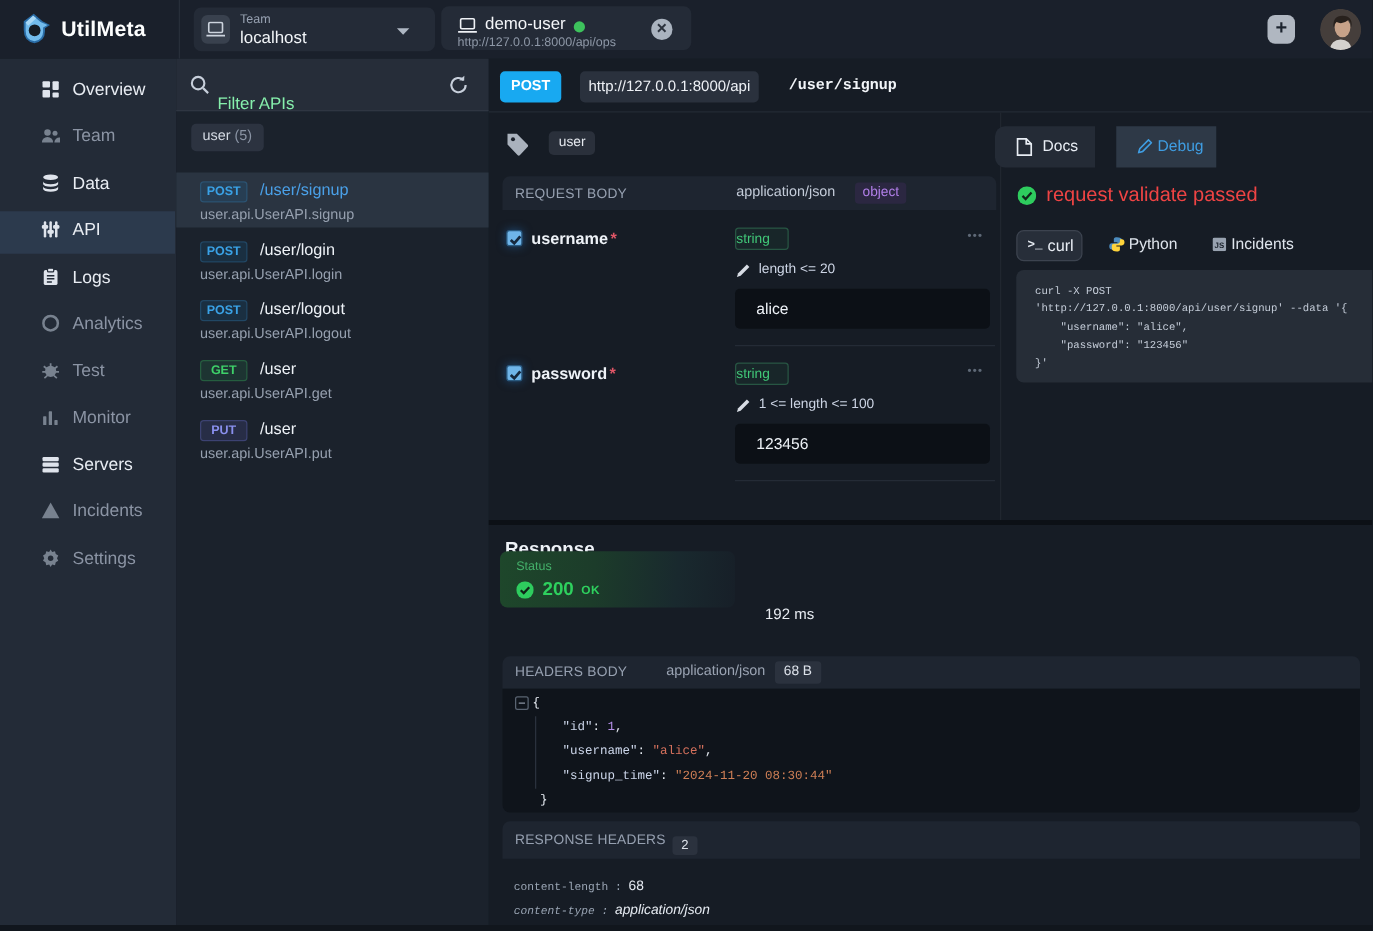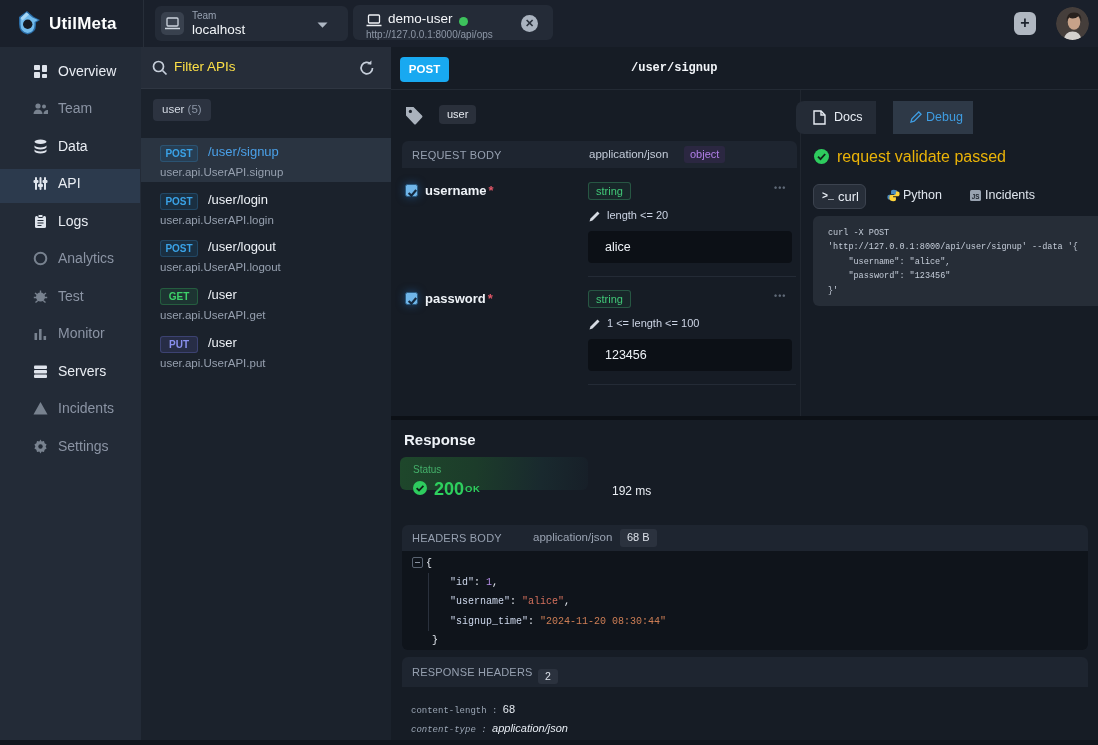--- a/index.html
+++ b/index.html
@@ -30,21 +30,21 @@
 .side-item { position:absolute; left:0; width:141px; height:37px; }
 .side-item .ic { position:absolute; left:33px; top:11px; width:15px; height:15px; }
 .side-item .tx { position:absolute; left:58px; top:10px; font-size:14px; }
 .c-on { color:#e9edf3; }
 .c-off { color:#8b94a4; }
 #side-active { left:0; top:169px; width:140px; height:34px; background:#2c3a4d; }
 
 
 #apipanel { left:141px; top:47px; width:250px; height:698px; background:#1b222c; }
 #searchbar { left:0; top:0; width:250px; height:42px; background:#262d39; border-bottom:1px solid #2f3642; }
-#searchbar .ph { left:33px; top:12px; font-size:13.5px; color:#fde047; }
+#searchbar .ph { left:33px; top:28px; font-size:13.5px; color:#86efac; }
 #userchip { left:12px; top:52px; height:22px; background:#2c3340; border-radius:4px; font-size:11.5px; color:#d5dbe4; padding:4px 9px; }
 #userchip span { color:#8a94a4; }
 .api-row { position:absolute; left:0; width:250px; height:48px; }
 .api-badge { position:absolute; left:19px; top:7px; width:38px; height:17px; border-radius:3px; font-size:10px; font-weight:bold; text-align:center; line-height:16px; }
 .b-post { background:rgba(26,120,180,0.16); border:1px solid rgba(58,160,226,0.22); color:#3aa2e6; }
 .b-get  { background:rgba(46,190,100,0.12); border:1px solid rgba(61,208,104,0.26); color:#3ed069; }
 .b-put  { background:rgba(110,110,235,0.14); border:1px solid rgba(125,133,238,0.26); color:#8a90ee; }
 .api-path { position:absolute; left:67px; top:6px; font-size:13px; font-weight:500; color:#eef2f7; }
 .api-sub { position:absolute; left:19px; top:28px; font-size:11.5px; color:#96a0af; }
 #row-sel { background:#2a3441; height:44px; }
@@ -58,30 +58,30 @@
 #mdiv1 { left:0; top:42px; width:707px; height:1px; background:#232a34; }
 #userchip2 { left:48px; top:58px; height:19px; background:#2a303b; border-radius:4px; font-size:11px; color:#e6eaf0; padding:3px 8px; }
 .secbar { position:absolute; background:#1e2530; border-radius:6px 6px 0 0; }
 .secbar .t1 { position:absolute; left:10px; top:50%; transform:translateY(-50%); font-size:11px; color:#96a0b0; letter-spacing:0.2px; }
 #reqbar { left:11px; top:94px; width:395px; height:27px; }
 #reqbar .aj { position:absolute; left:187px; top:7px; font-size:11.5px; color:#c3cbd8; }
 #objchip { position:absolute; left:282px; top:5px; height:17px; background:#2b2741; border-radius:3px; color:#b17fe8; font-size:11px; padding:2px 6px; }
 .fldchk { position:absolute; width:13px; height:13px; background:#6fb5e9; border-radius:2.5px; box-shadow:0 0 8px rgba(40,120,200,0.5); border:1px solid #2a5a80; }
 .fldname { position:absolute; font-size:13px; font-weight:bold; color:#eef2f7; }
 .fldname em { font-style:normal; color:#e05667; margin-left:2px; }
-.strchip { position:absolute; left:197px; width:43px; height:18px; background:rgba(60,200,120,0.06); border:1px solid rgba(76,200,130,0.3); border-radius:3px; color:#41c878; font-size:11px; text-align:center; line-height:16px; }
+.strchip { position:absolute; left:197px; width:43px; height:18px; background:rgba(60,200,120,0.06); border:1px solid rgba(76,200,130,0.3); border-radius:3px; color:#41c878; font-size:11px; line-height:16px; }
 .dots { position:absolute; left:383px; color:#5f6977; font-size:9px; letter-spacing:1px; font-weight:bold; }
 .constraint { position:absolute; left:216px; font-size:11px; color:#ccd4e4; }
 .fldinput { position:absolute; left:197px; width:204px; height:32px; background:#0c1016; border-radius:4px; color:#eef2f7; font-size:12.5px; line-height:32px; padding-left:17px; }
 .flddiv { position:absolute; left:197px; width:208px; height:1px; background:#242b36; }
 #respdiv { left:0; top:369px; width:707px; height:4px; background:#0c1016; }
 #resptitle { left:13px; top:384px; font-size:15px; font-weight:600; color:#eef2f7; }
-#statuscard { left:9px; top:410px; width:188px; height:33px; border-radius:6px; background:linear-gradient(95deg, #1e472b 0%, #1c3c2a 40%, #19292e 75%, #171f28 100%);padding-left:30px; }
+#statuscard { left:9px; top:394px; width:188px; height:45px; border-radius:6px; background:linear-gradient(95deg, #1e472b 0%, #1c3c2a 40%, #19292e 75%, #171f28 100%);padding-left:30px; }
 #statuscard .s1 { position:absolute; left:13px; top:7px; font-size:10px; color:#44b06a; }
-#statuscard .s2 { position:absolute; left:34px; top:22px; font-size:18px; font-weight:bold; color:#2ed05e; }
+#statuscard .s2 { position:absolute; left:34px; top:22px; font-size:15px; font-weight:bold; color:#2ed05e; }
 #statuscard .s3 { position:absolute; left:65px; top:26px; font-size:9.5px; font-weight:bold; color:#2ed05e; letter-spacing:0.5px; }
 #ms { left:221px; top:437px; font-size:12px; color:#e9edf3; }
 #respbodybar { left:11px; top:478px; width:686px; height:26px; }
 #respbodybar .aj { position:absolute; left:131px; top:6px; font-size:11.5px; color:#9aa3b2; }
 #szchip { position:absolute; left:218px; top:4px; height:18px; background:#2b323e; border-radius:3px; color:#dce1e9; font-size:11px; padding:2px 7px; }
 #jsonblock { left:11px; top:504px; width:686px; height:99px; background:#0f141b; border-radius:0 0 6px 6px; }
 #jsonblock pre { position:absolute; left:12px; top:3px; font-family:"Liberation Mono", monospace; font-size:10px; line-height:19.2px; color:#e8edf4; }
 #jsonblock .guide { position:absolute; left:25.5px; top:22px; width:1px; height:58px; background:#2a313d; }
 .jk { color:#ccd6ea; }
 .jn { color:#b48ee6; }
@@ -93,21 +93,21 @@
 #hdr2chip { position:absolute; left:136px; top:12px; height:15px; background:#2b323e; border-radius:3px; color:#dce1e9; font-size:10.5px; padding:1px 7px; line-height:13px; }
 .hdrrow { position:absolute; font-size:9px; color:#9aa5b4; font-family:"Liberation Mono", monospace; }
 .hdrrow b { font-family:"Liberation Sans", sans-serif; font-size:11px; font-weight:normal; color:#e6ebf2; }
 
 
 .rbtn { position:absolute; top:54px; height:33px; }
 #btn-docs { left:405px; width:80px; background:#242b36; border-radius:8px 0 0 8px; }
 #btn-debug { left:502px; width:80px; background:#2e3947; }
 #btn-send { left:582px; width:115px; background:#58aeec; border-radius:0 8px 8px 0; }
 .rbtn .cap { position:absolute; top:9px; font-size:12.5px; }
-#validrow { left:446px; top:101px; font-size:16px; color:#eab308; }
+#validrow { left:446px; top:101px; font-size:16px; color:#ef4444; }
 #curltab { left:422px; top:137px; width:53px; height:25px; background:#272e39; border:1px solid #3c434f; border-radius:6px; }
 #pytab { left:494px; top:141px; }
 #jstab { left:578px; top:141px; }
 .tabt { font-size:12.5px; color:#dfe5ed; }
 #codeblock { left:422px; top:169px; width:312px; height:90px; background:#262d37; border-radius:6px; }
 #codeblock pre { position:absolute; left:15px; top:10px; font-family:"Liberation Mono", monospace; font-size:8.5px; line-height:14.4px; color:#c5cdd9; }
 #botband { left:0; top:740px; width:1098px; height:5px; background:#11161d; }
 </style>
 </head>
 <body>
@@ -290,20 +290,21 @@
         <div class="api-row" style="top:281.8px">
    <div class="api-badge b-put">PUT</div>
    <div class="api-path">/user</div>
    <div class="api-sub">user.api.UserAPI.put</div>
         </div>
       </div>
   </div>
 
   <div class="abs" id="main">
     <div class="abs" id="postbtn">POST</div>
+    <div class="abs" id="urlchip">http://127.0.0.1:8000/api</div>
     <div class="abs mono" id="pathtxt">/user/signup</div>
     <div class="abs" id="mdiv1"></div>
     <div class="abs" style="left:409px; top:43px; width:1px; height:326px; background:#20262f;"></div>
     <svg class="abs" style="left:14px; top:59px;" width="18" height="20" viewBox="0 0 18 20">
         <path d="M1 1 h7.5 L17 9.5 Q18 10.5 17 11.5 L11 18 Q10 19 9 18 L1 9.5 Z" fill="#aab2bd"></path>
         <circle cx="5.4" cy="5.4" r="1.6" fill="#1a202a"></circle>
       </svg>
     <div class="abs" id="userchip2">user</div>
 
     <div class="abs secbar" id="reqbar">

